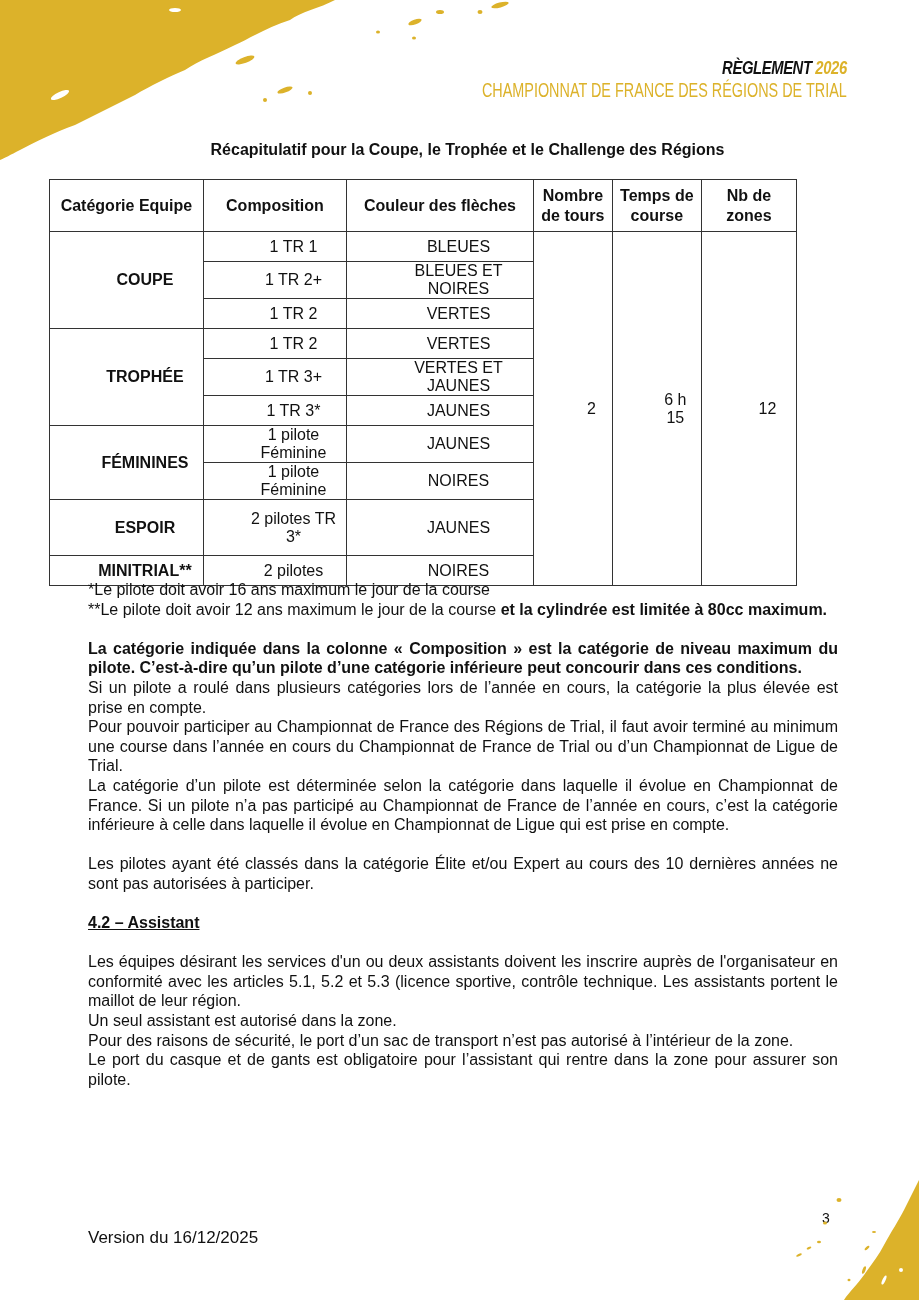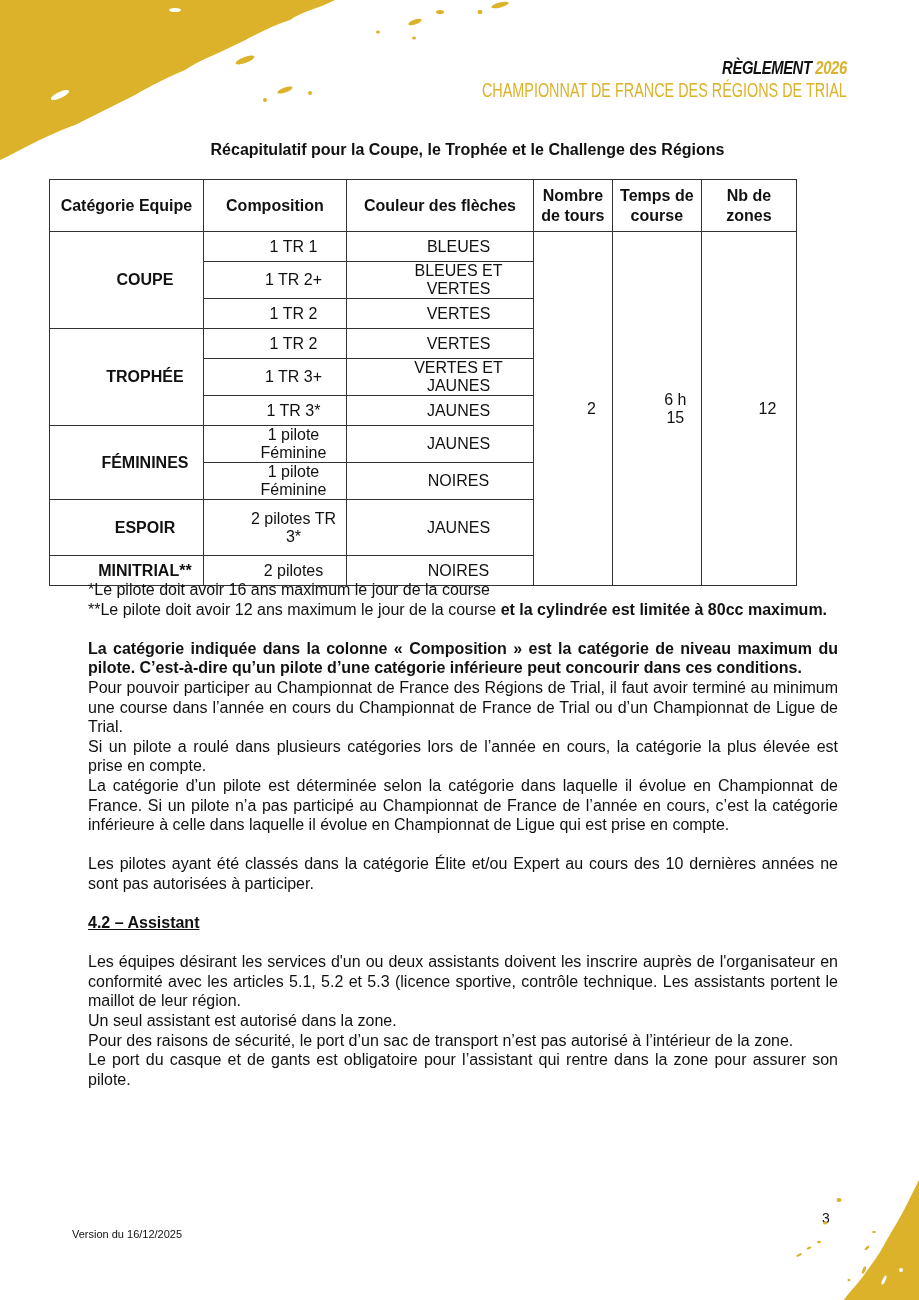--- a/index.html
+++ b/index.html
@@ -23,21 +23,21 @@
   table.recap td { height: 29px; padding-left: 41px; }
   table.recap td.cat { font-weight: bold; }
   .col1 { width: 150px; } .col2 { width: 145px; } .col3 { width: 205px; }
   .col4 { width: 73px; } .col5 { width: 89px; } .col6 { width: 97px; }
   .body-text { position: absolute; left: 88px; width: 750px; top: 580px; font-size: 16px; line-height: 19.6px;
                text-align: justify; }
   .body-text p { margin: 0; }
   .body-text .gap { height: 19.6px; }
   .body-text b { font-weight: bold; }
   .body-text h3 { font-size: 16px; margin: 0; font-weight: bold; text-decoration: underline; }
-  .version { position: absolute; left: 72px; top: 1228px; font-size: 11px; text-align: right; }
+  .version { position: absolute; left: 88px; top: 1228px; font-size: 17px; text-align: right; }
   .page-num { position: absolute; left: 822px; top: 1210px; font-size: 14px; }
 </style>
 </head>
 <body>
 
 <svg class="deco-top" viewBox="0 0 520 170">
   <path d="M0,0 L335,0 C320,8 300,12 290,20 C270,26 250,38 235,45 C215,55 200,60 185,70 C170,76 150,86 135,95 C115,105 95,115 75,125 C55,132 35,142 20,150 C10,155 5,158 0,160 Z" fill="#dcb22a"></path>
   <ellipse cx="60" cy="95" rx="10" ry="3" fill="#fff" transform="rotate(-25 60 95)"></ellipse>
   <ellipse cx="175" cy="10" rx="6" ry="2" fill="#fff"></ellipse>
   <ellipse cx="245" cy="60" rx="10" ry="3" fill="#dcb22a" transform="rotate(-20 245 60)"></ellipse>
@@ -77,21 +77,21 @@
     <tr>
       <td class="cat" rowspan="3">COUPE</td>
       <td>1 TR 1</td>
       <td>BLEUES</td>
       <td rowspan="11">2</td>
       <td rowspan="11">6 h 15</td>
       <td rowspan="11">12</td>
     </tr>
     <tr>
       <td style="height:31px">1 TR 2+</td>
-      <td>BLEUES ET VERTES</td>
+      <td>BLEUES ET NOIRES</td>
     </tr>
     <tr>
       <td>1 TR 2</td>
       <td>VERTES</td>
     </tr>
     <tr>
       <td class="cat" rowspan="3">TROPHÉE</td>
       <td>1 TR 2</td>
       <td>VERTES</td>
     </tr>
@@ -123,22 +123,22 @@
       <td>NOIRES</td>
     </tr>
   </tbody>
 </table>
 
 <div class="body-text">
   <p>*Le pilote doit avoir 16 ans maximum le jour de la course</p>
   <p><span>**Le pilote doit avoir 12 ans maximum le jour de la course </span><b>et la cylindrée est limitée à 80cc maximum.</b></p>
   <div class="gap"></div>
   <p><b>La catégorie indiquée dans la colonne « Composition » est la catégorie de niveau maximum du pilote. C’est-à-dire qu’un pilote d’une catégorie inférieure peut concourir dans ces conditions.</b></p>
+  <p>Si un pilote a roulé dans plusieurs catégories lors de l’année en cours, la catégorie la plus élevée est prise en compte.</p>
   <p>Pour pouvoir participer au Championnat de France des Régions de Trial, il faut avoir terminé au minimum une course dans l’année en cours du Championnat de France de Trial ou d’un Championnat de Ligue de Trial.</p>
-  <p>Si un pilote a roulé dans plusieurs catégories lors de l’année en cours, la catégorie la plus élevée est prise en compte.</p>
   <p>La catégorie d’un pilote est déterminée selon la catégorie dans laquelle il évolue en Championnat de France. Si un pilote n’a pas participé au Championnat de France de l’année en cours, c’est la catégorie inférieure à celle dans laquelle il évolue en Championnat de Ligue qui est prise en compte.</p>
   <div class="gap"></div>
   <p>Les pilotes ayant été classés dans la catégorie Élite et/ou Expert au cours des 10 dernières années ne sont pas autorisées à participer.</p>
   <div class="gap"></div>
   <h3>4.2 – Assistant</h3>
   <div class="gap"></div>
   <p>Les équipes désirant les services d'un ou deux assistants doivent les inscrire auprès de l'organisateur en conformité avec les articles 5.1, 5.2 et 5.3 (licence sportive, contrôle technique. Les assistants portent le maillot de leur région.</p>
   <p>Un seul assistant est autorisé dans la zone.</p>
   <p>Pour des raisons de sécurité, le port d’un sac de transport n’est pas autorisé à l’intérieur de la zone.</p>
   <p>Le port du casque et de gants est obligatoire pour l’assistant qui rentre dans la zone pour assurer son pilote.</p>

